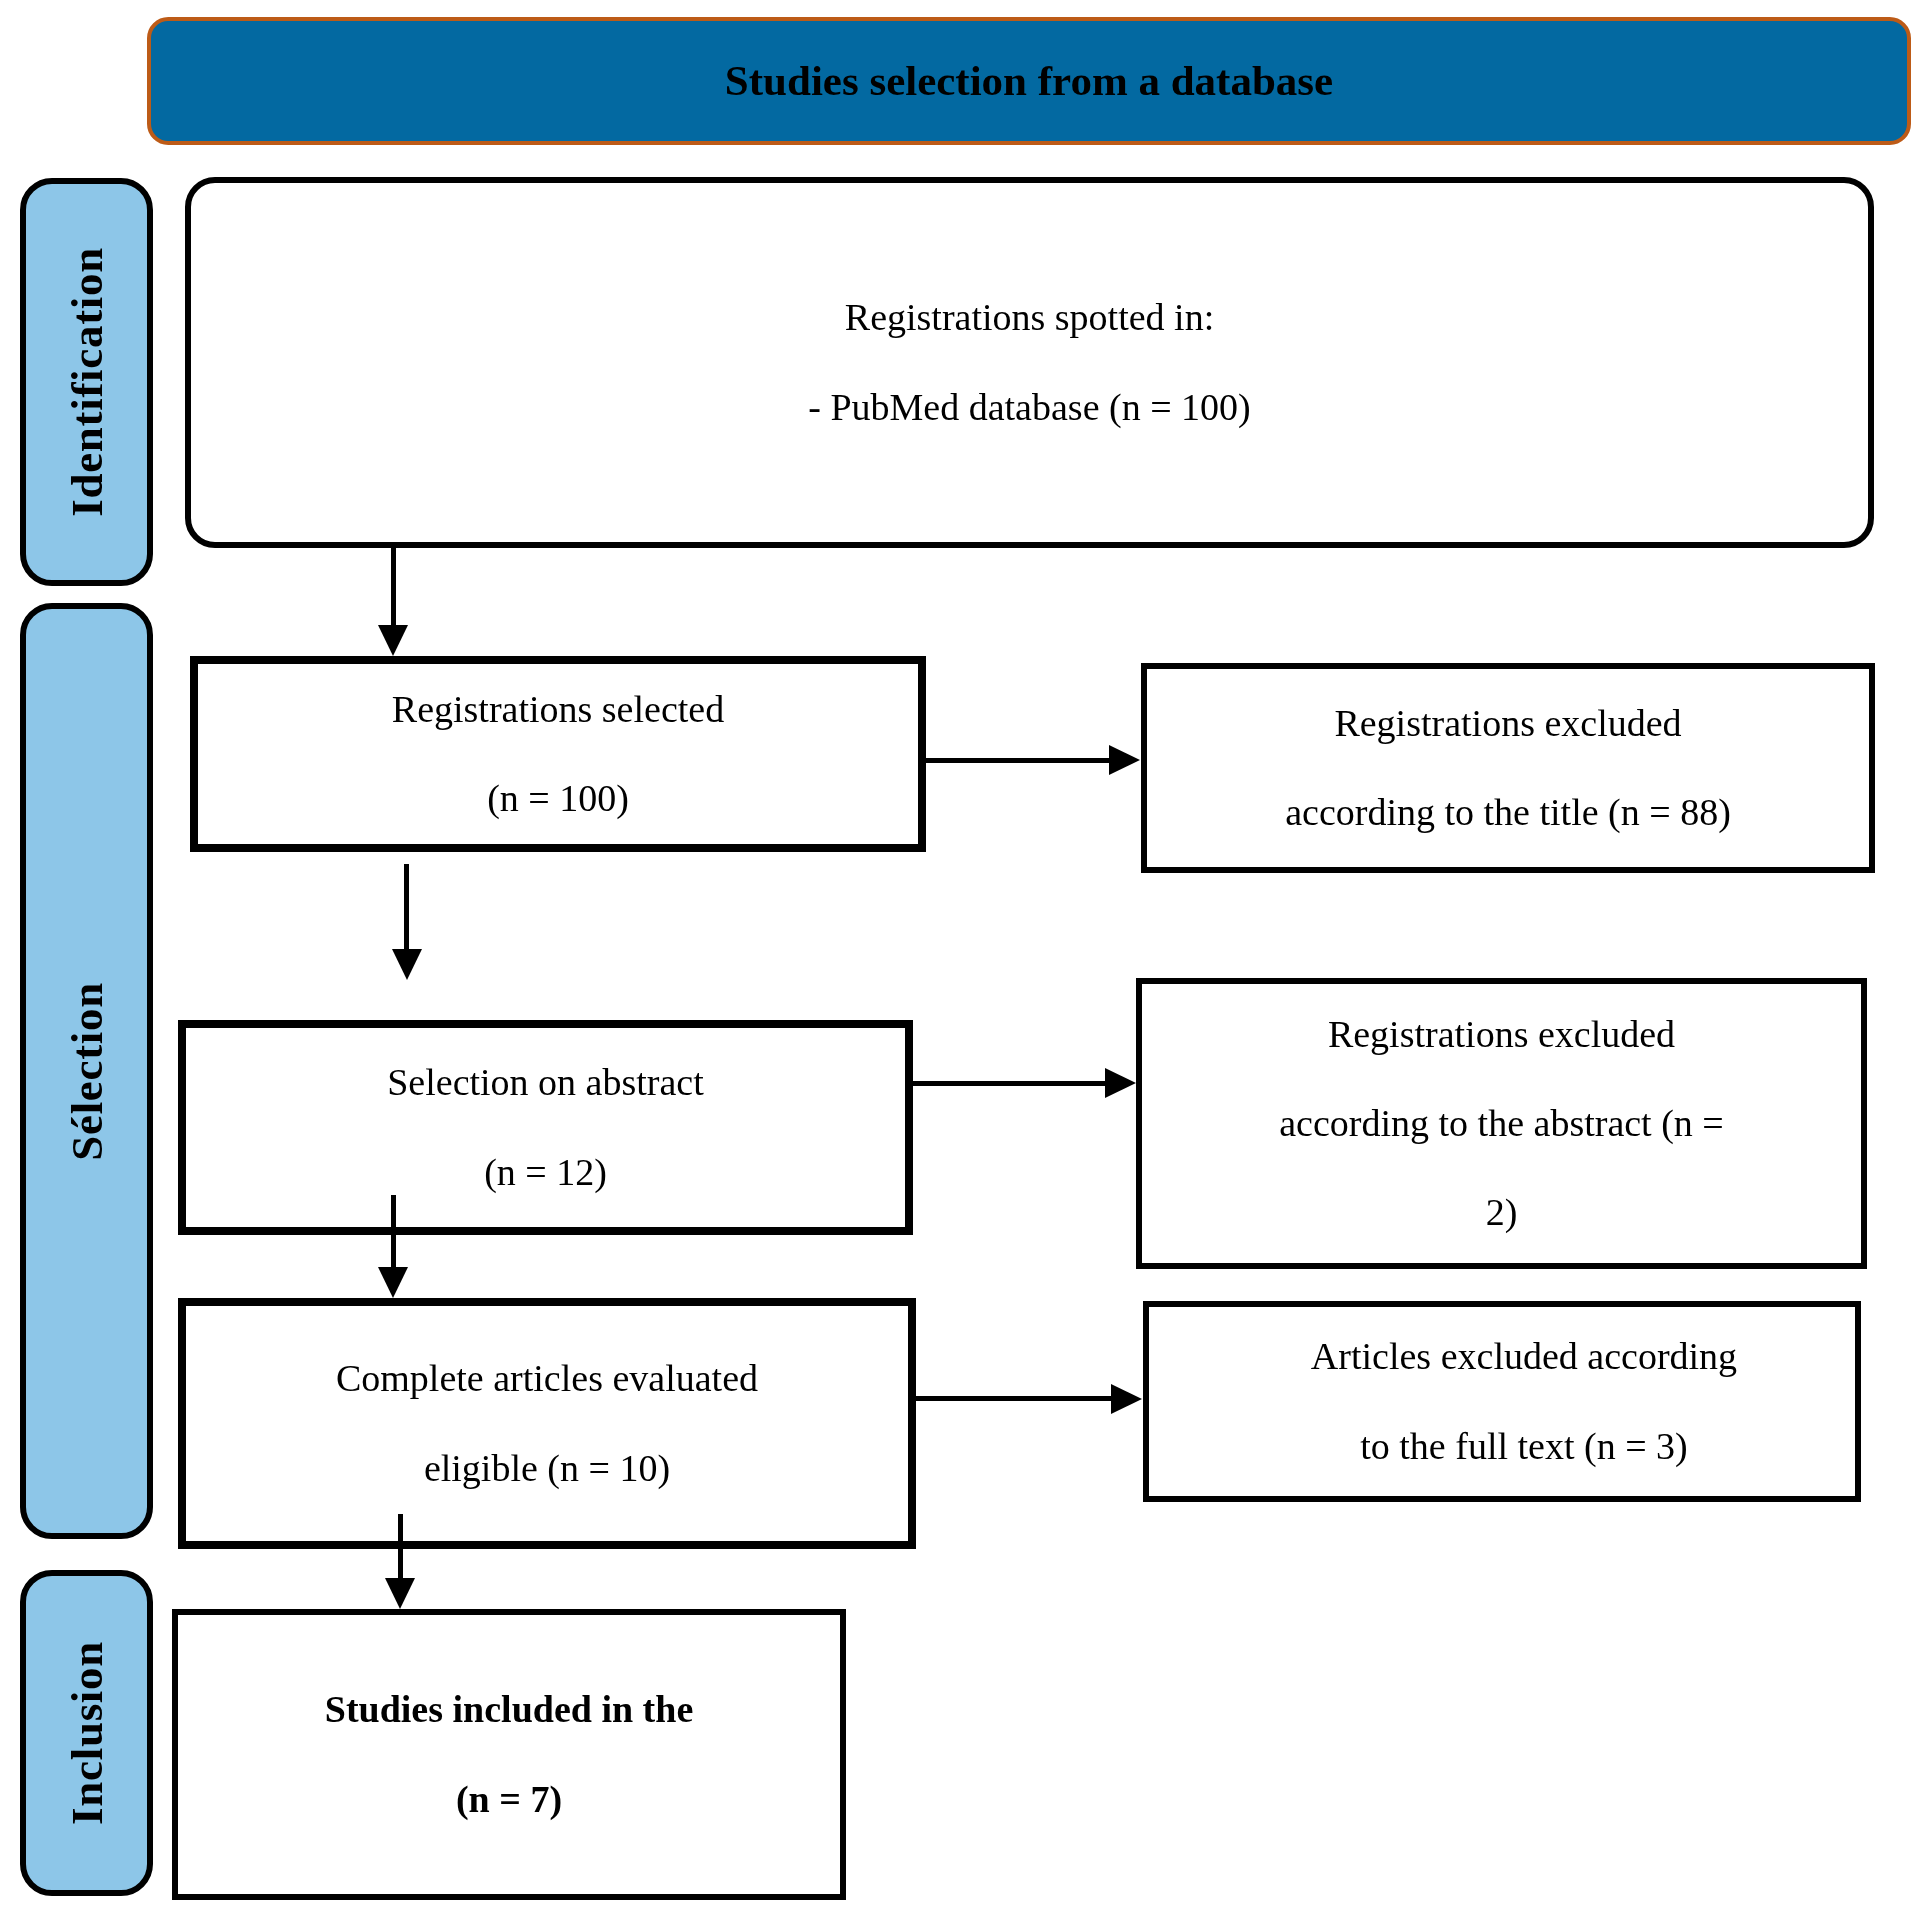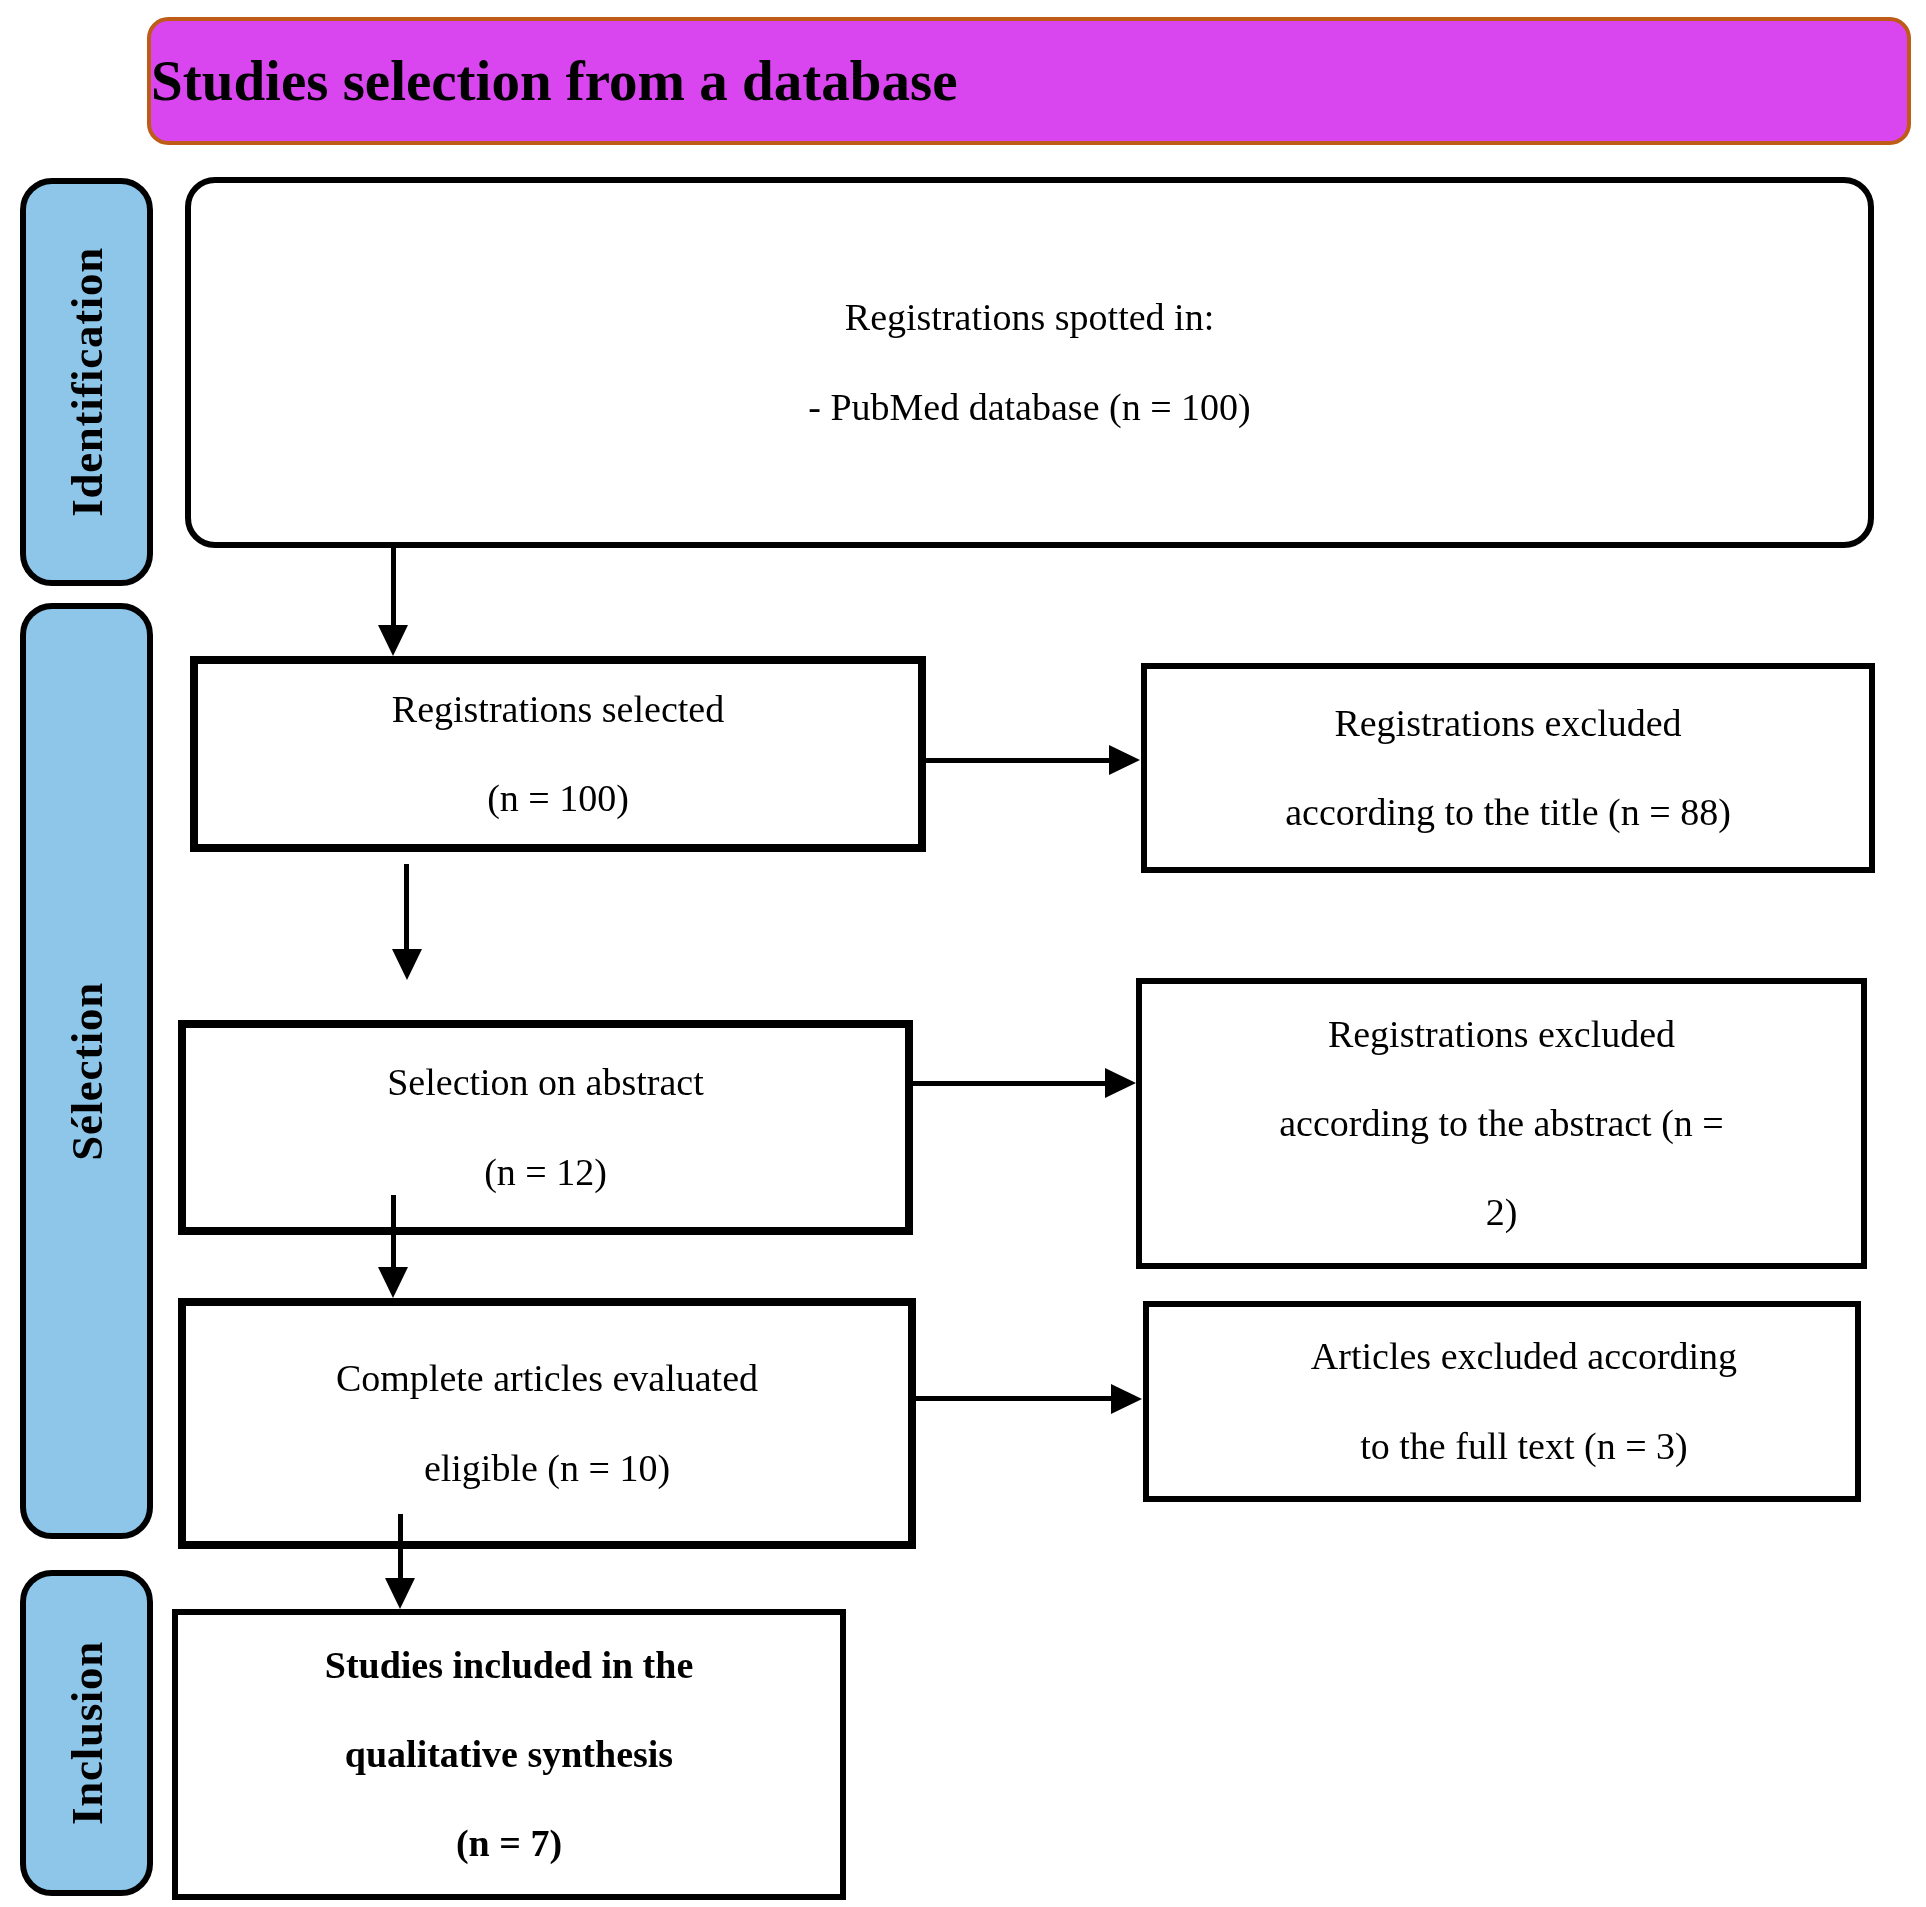--- a/index.html
+++ b/index.html
@@ -10,27 +10,27 @@
     background:#ffffff;
     font-family:"Liberation Serif", serif;
     color:#000000;
     overflow:hidden;
   }
   
   .banner{
     position:absolute;
     left:147px; top:16.7px;
     width:1764px; height:128px;
-    background:#d946ef;
+    background:#0369a1;
     border:4.7px solid #BD5B17;
     border-radius:21.3px;
     box-sizing:border-box;
-    display:flex; align-items:center; 
+    display:flex; align-items:center; justify-content:center;
     font-weight:bold;
-    font-size:57px;
+    font-size:43px;
   }
   
   .stage{
     position:absolute;
     left:20px;
     width:133px;
     background:#8DC6E8;
     border:6px solid #000000;
     border-radius:32px;
     box-sizing:border-box;
@@ -136,21 +136,20 @@
     <span class="line">eligible (n = 10)</span>
   </div>
 
   <div class="fbox" id="box-excluded-fulltext">
     <span class="line">Articles excluded according</span>
     <span class="line">to the full text (n = 3)</span>
   </div>
 
   <div class="fbox" id="box-included">
     <span class="line">Studies included in the</span>
-    <span class="line">qualitative synthesis</span>
     <span class="line">(n = 7)</span>
   </div>
 
   <div class="vshaft" style="left:391px; top:548px; height:79px;"></div>
   <div class="vhead" style="left:378px; top:625px;"></div>
 
   <div class="vshaft" style="left:404px; top:864px; height:87px;"></div>
   <div class="vhead" style="left:392px; top:949px;"></div>
 
   <div class="vshaft" style="left:391px; top:1195px; height:72px;"></div>

